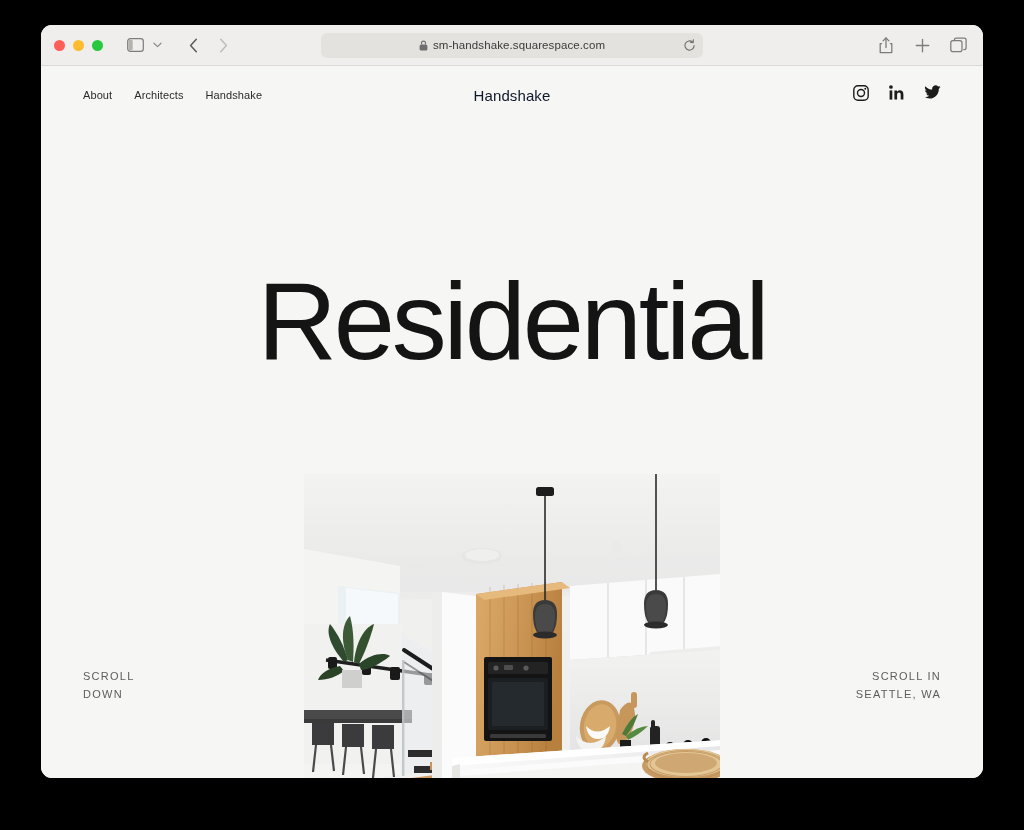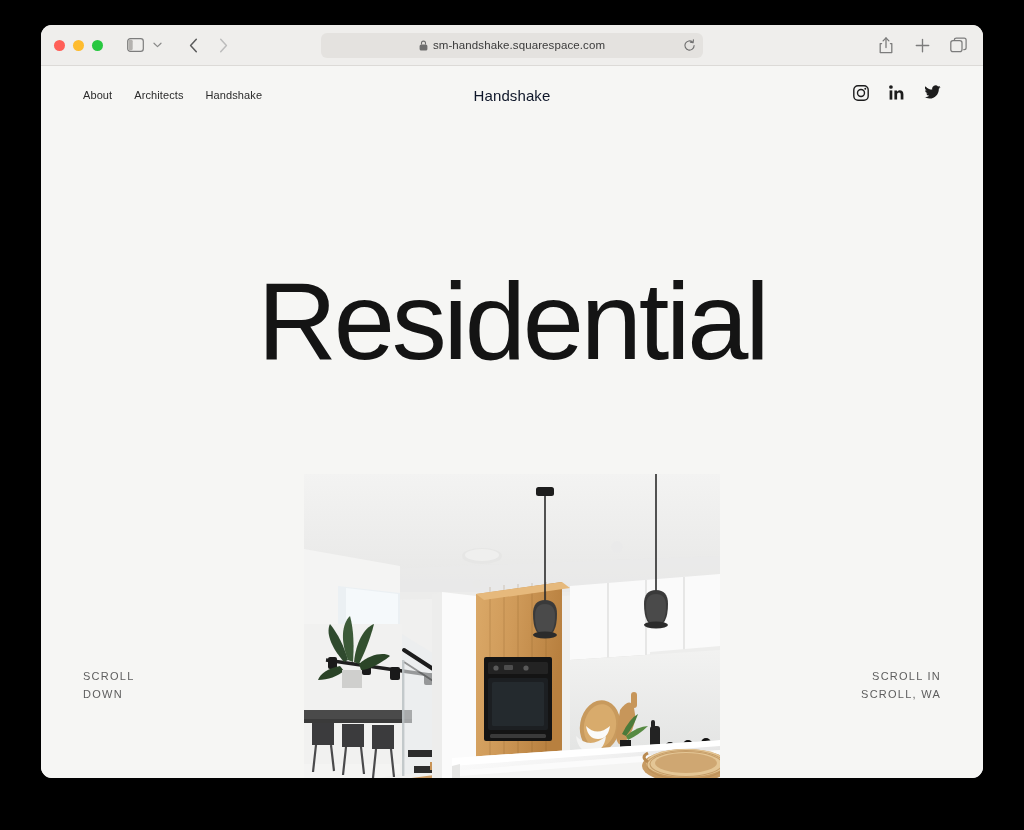--- a/index.html
+++ b/index.html
@@ -585,20 +585,20 @@
           </svg>
         </div>
 
         <div class="side-label" id="scroll-label">
           <span>SCROLL</span>
           <span>DOWN</span>
         </div>
 
         <div class="side-label" id="location-label">
           <span>SCROLL IN</span>
-          <span>SCROLL, WA</span>
+          <span>SEATTLE, WA</span>
         </div>
 
       </div>
     </div>
 
   </div>
 </div>
 
 </body></html>

